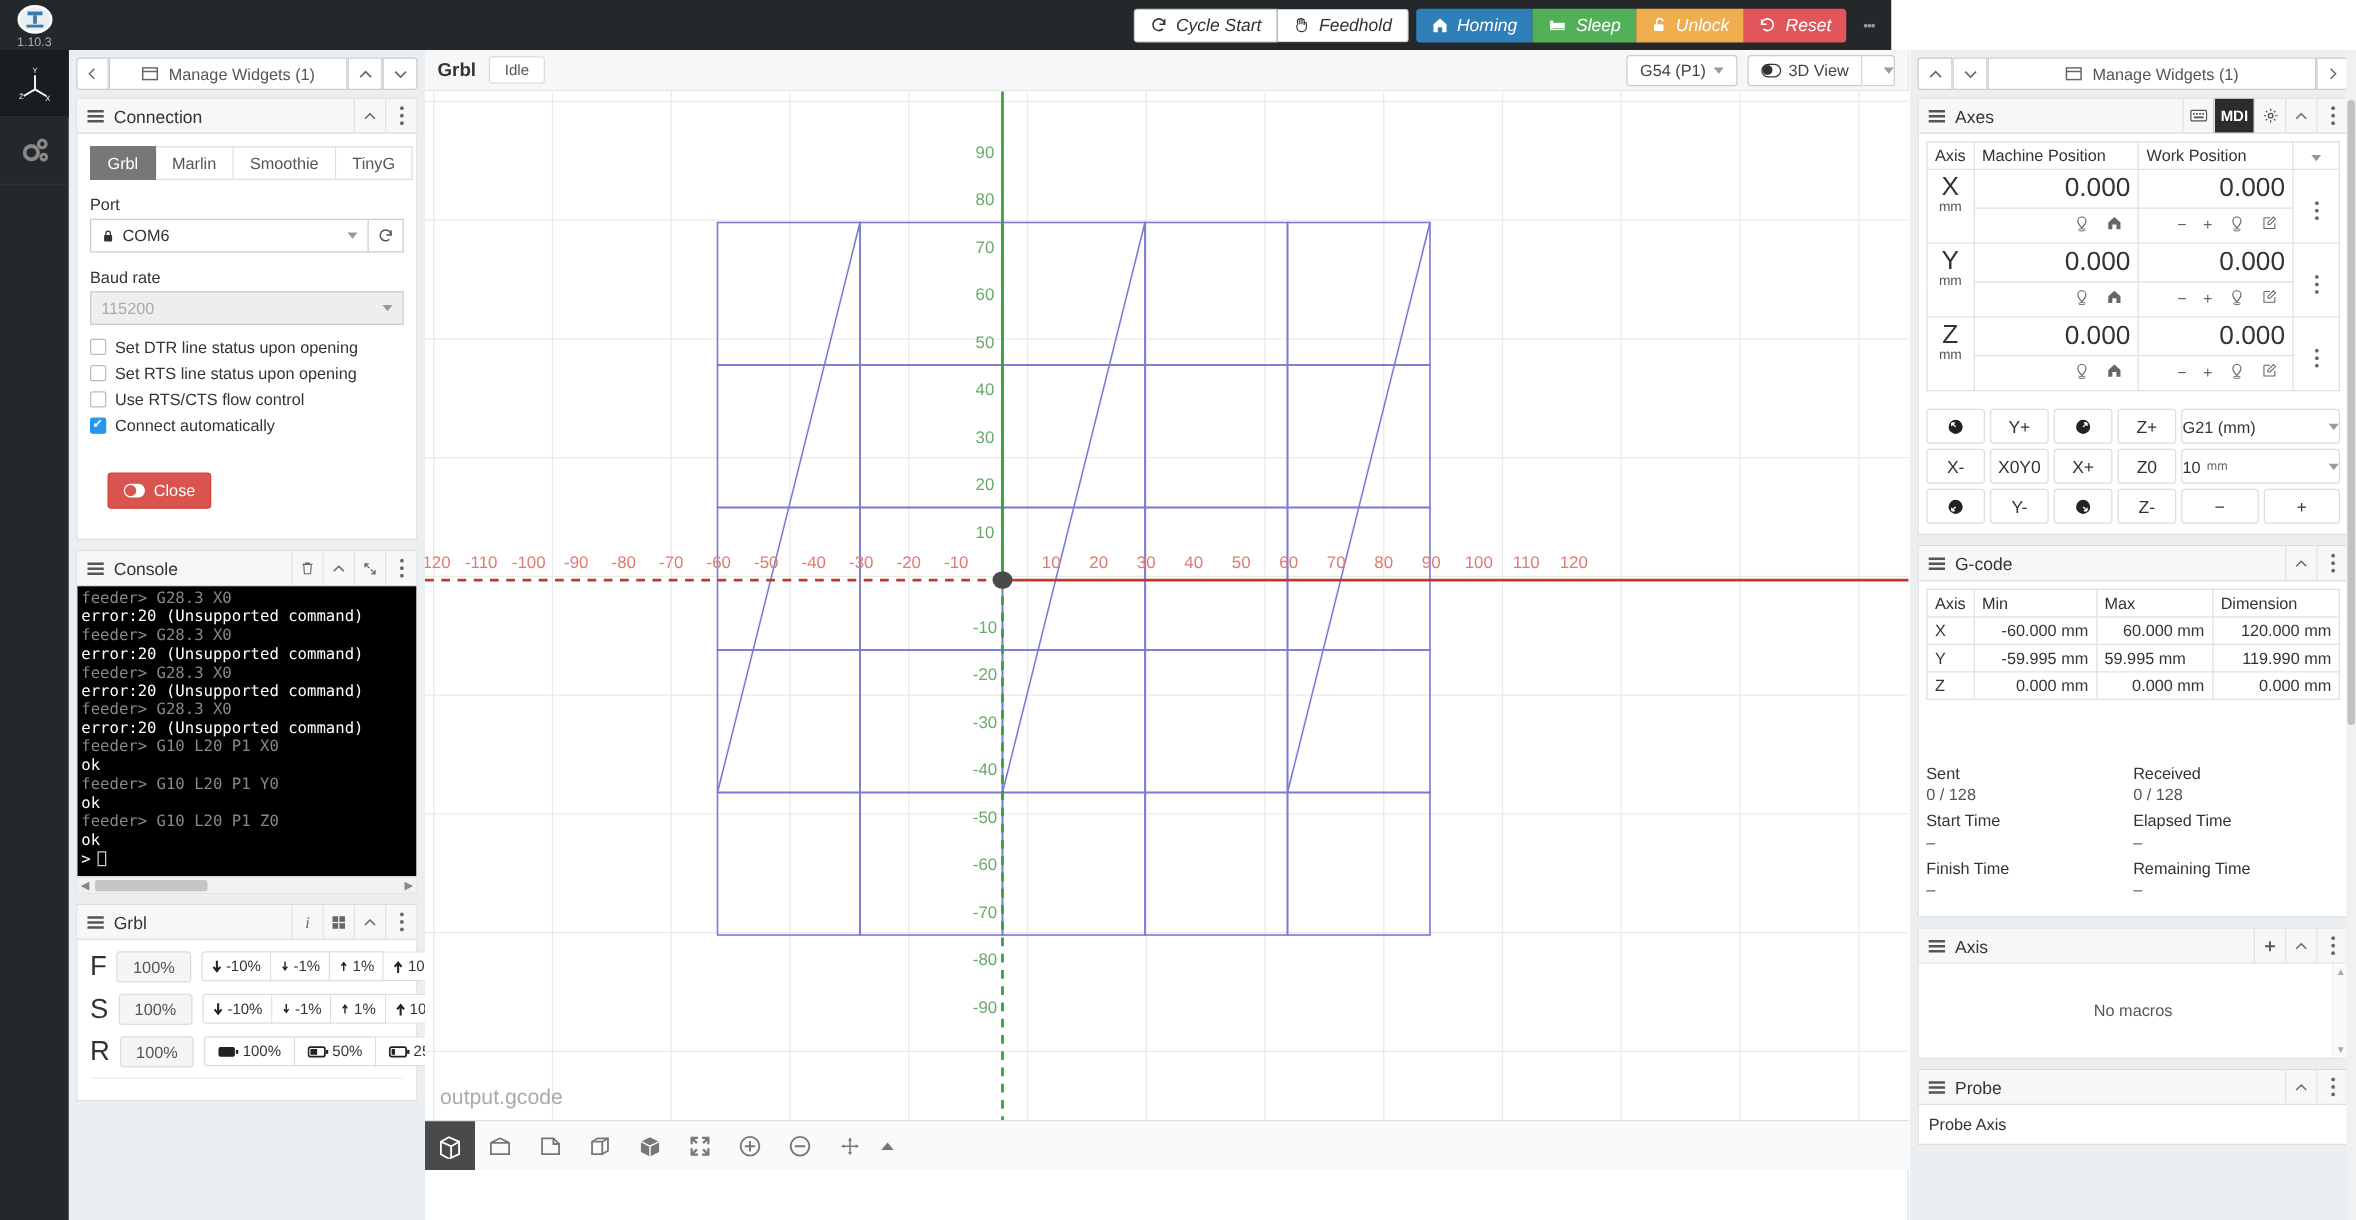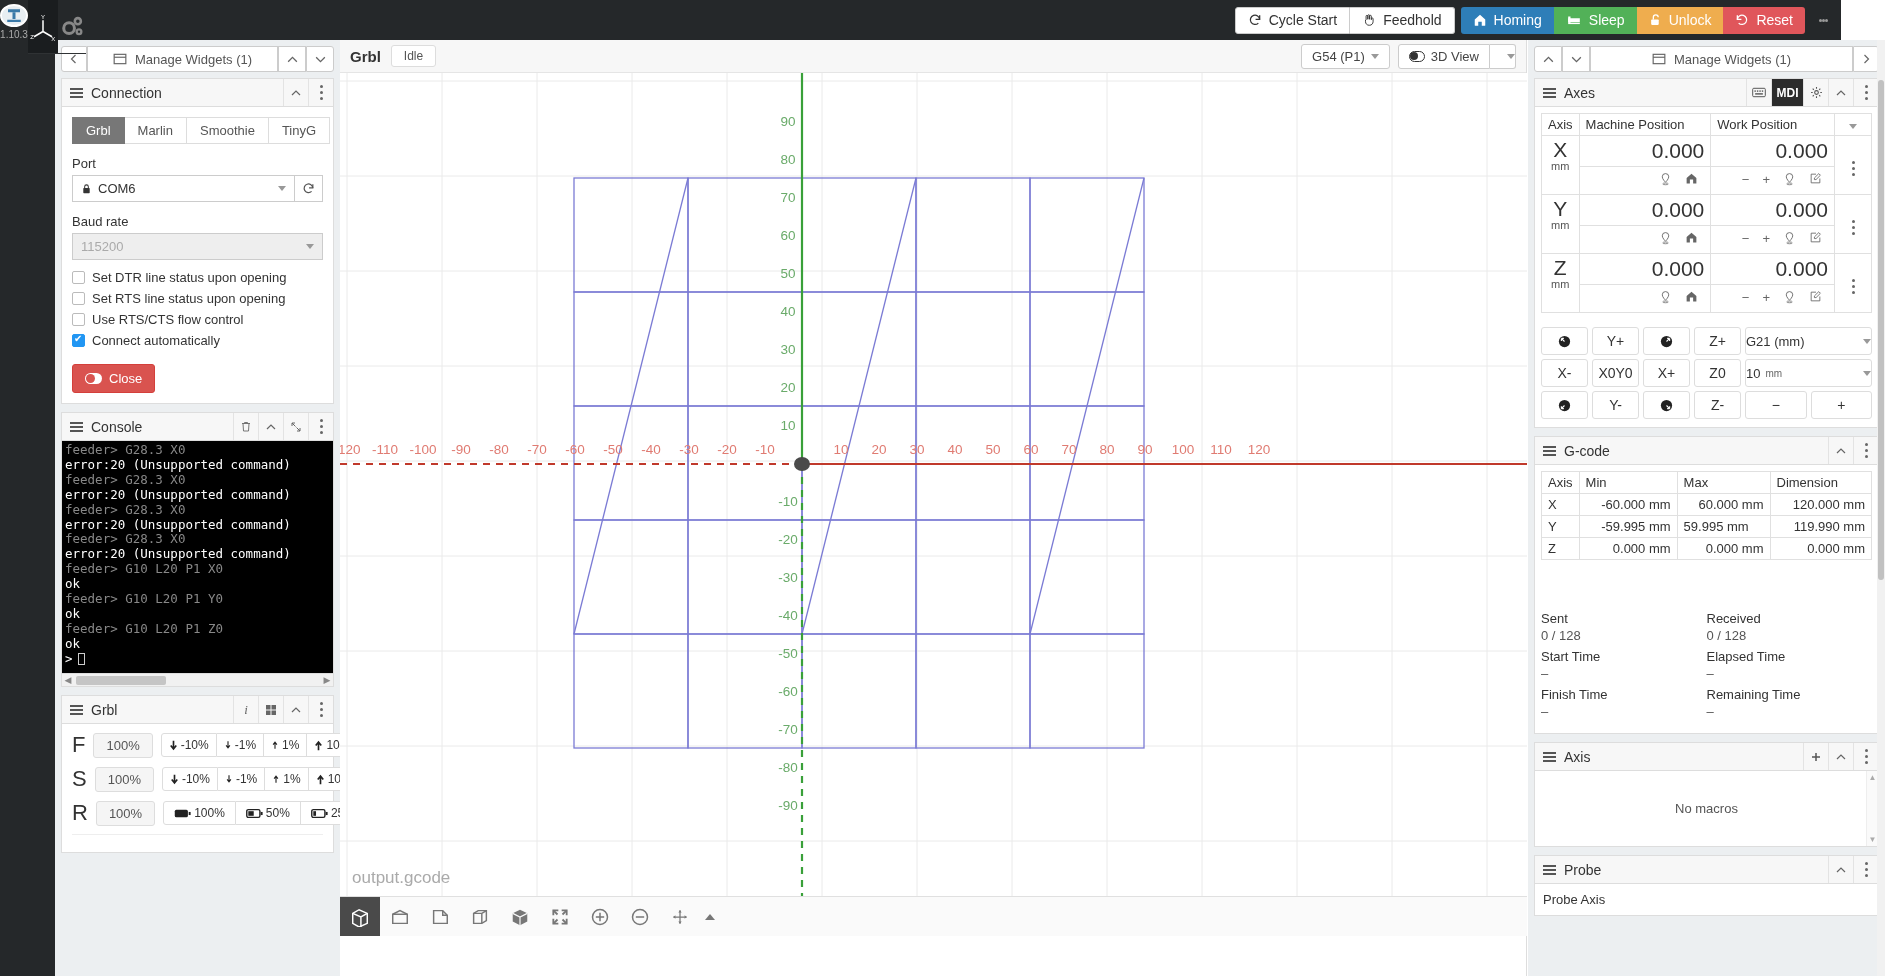--- a/index.html
+++ b/index.html
@@ -5,22 +5,22 @@
   * { box-sizing: border-box; margin:0; padding:0; }
   html,body { width:1885px; height:976px; overflow:hidden; }
   body {
     font-family: "Liberation Sans", sans-serif;
     font-size: 14px;
     color:#333;
     background:#fff;
   }
   
   #topbar {
-    position:absolute; top:0; left:0; width:1841px; height:40px;
-    background:#25282a; display:flex; align-items:center;
+    position:absolute; top:0; left:0; width:1513px; height:40px;
+    background:#25282a; display:flex; align-items:center;font-style:italic;
   }
   #topbar .spacer { flex:1; }
   .nav-group { display:flex; align-items:center; margin-right:6px; }
   .nav-btn {
     background:#fff; border:1px solid #ccc; height:27px; padding:0 12px;
     display:flex; align-items:center; gap:7px; font-size:14px; color:#333;
     cursor:pointer; white-space:nowrap;
   }
   .nav-btn + .nav-btn { border-left:none; }
   .nav-btn:first-child { border-radius:3px 0 0 3px; }
@@ -38,21 +38,21 @@
     display:block; width:3px; height:3px; background:#999; border-radius:50%;
     margin:1.5px 0;
   }
   .kebab { display:flex; flex-direction:column; align-items:center; justify-content:center;
            width:24px; height:100%; cursor:pointer; }
   .kebab span { background:#666; }
 
   
   #rail {
     position:absolute; top:0; left:0; width:55px; height:976px;
-    background:#25282a; display:flex; flex-direction:row; align-items:flex-start;
+    background:#25282a; display:flex; flex-direction:column; align-items:center;
     z-index:5;
   }
   #rail .logo-wrap { height:40px; display:flex; flex-direction:column;
       align-items:center; justify-content:center; }
   .logo-circle {
     width:28px; height:28px; border-radius:50%; background:#e8eef2;
     display:flex; align-items:center; justify-content:center;
     border:2px solid #fff; margin-top:4px;
   }
   .version { color:#aaa; font-size:10px; margin-top:2px; }
@@ -105,21 +105,21 @@
     border-right:4px solid transparent; border-top:5px solid #999; }
   .refresh-btn { width:28px; border:1px solid #ccc; border-left:none; background:#fff;
     display:flex; align-items:center; justify-content:center; cursor:pointer; color:#555;}
   .chk-row { display:flex; align-items:center; margin:6px 10px; font-size:13px; gap:7px; cursor:pointer; }
   .chk { width:13px; height:13px; border:1px solid #bbb; background:#fff; border-radius:2px;
          display:inline-block; flex:none; }
   .chk.on { background:#2196f3; border-color:#2196f3; position:relative; }
   .chk.on:after { content:"✔"; color:#fff; font-size:10px; position:absolute;
          left:1px; top:-2px; }
   .close-btn {
-    margin:10px; background:#d9534f; color:#fff; border:1px solid #d43f3a;
+    margin:24px; background:#d9534f; color:#fff; border:1px solid #d43f3a;
     height:29px; padding:0 12px; display:inline-flex; align-items:center; gap:7px;
     border-radius:3px; font-size:13px; cursor:pointer;
   }
   .toggle-pill { width:17px; height:11px; border-radius:6px; background:#fff; position:relative; }
   .toggle-pill:after { content:""; position:absolute; width:9px; height:9px;
      border-radius:50%; background:#d9534f; top:1px; left:1px; }
 
   
   #console-body {
     background:#000; color:#ddd; font-family:"DejaVu Sans Mono", monospace;

